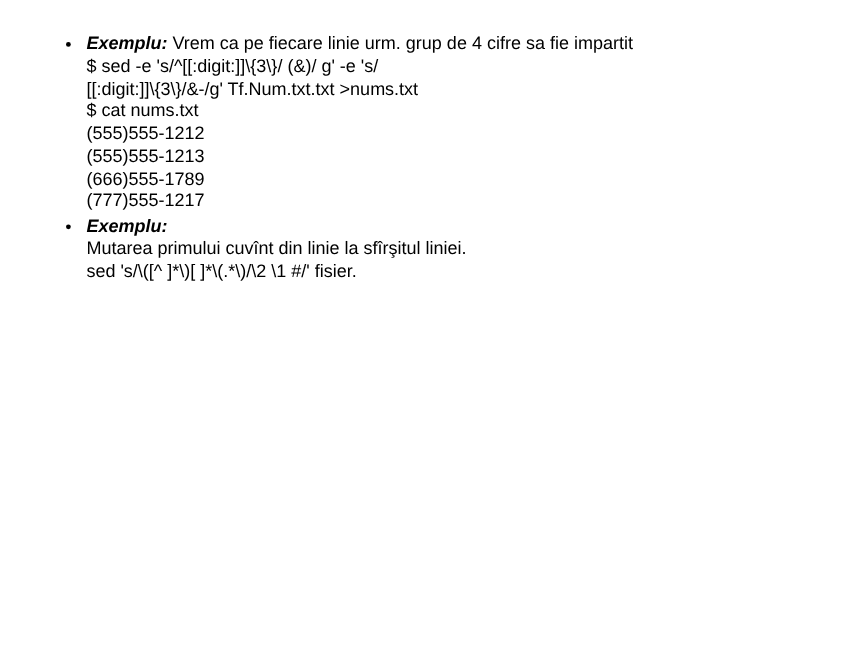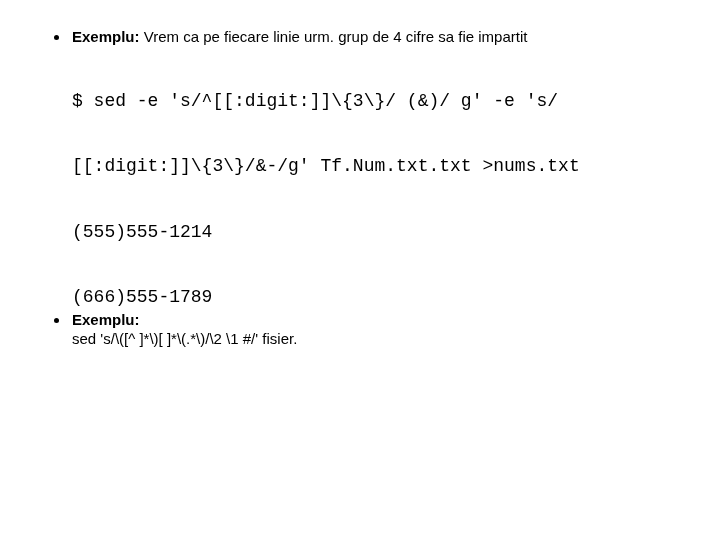--- a/index.html
+++ b/index.html
@@ -21,45 +21,49 @@
     list-style-type: disc;
     margin: 0;
     padding-left: 34px;
   }
   ul.bullets > li {
     margin-bottom: 2px;
     padding-left: 2px;
   }
   .label {
     font-weight: bold;
+    font-style: italic;
   }
   .indent {
     display: block;
   }
   .mono {
-    font-family: Liberation Mono, monospace;
-    font-size: 18px;
+    font-family: Liberation Sans, sans-serif;
+    font-size: 15px;
     white-space: pre;
     display: block;
-    margin-top: 43px;
   }
 </style>
 </head>
 <body>
 
 <div class="page">
   <ul class="bullets">
 
     <li>
       <span class="label">Exemplu:</span><span> Vrem ca pe fiecare linie urm. grup de 4 cifre sa fie impartit</span>
       <span class="mono">$ sed -e 's/^[[:digit:]]\{3\}/ (&amp;)/ g' -e 's/</span>
       <span class="mono">[[:digit:]]\{3\}/&amp;-/g' Tf.Num.txt.txt &gt;nums.txt</span>
-      <span class="mono">(555)555-1214</span>
+      <span class="mono">$ cat nums.txt</span>
+      <span class="mono">(555)555-1212</span>
+      <span class="mono">(555)555-1213</span>
       <span class="mono">(666)555-1789</span>
+      <span class="mono">(777)555-1217</span>
     </li>
 
     <li>
       <span class="label">Exemplu:</span>
+      <span class="indent">Mutarea primului cuvînt din linie la sfîrşitul liniei.</span>
       <span class="indent">sed 's/\([^ ]*\)[ ]*\(.*\)/\2 \1 #/' fisier.</span>
     </li>
 
   </ul>
 </div>
 
 </body></html>

